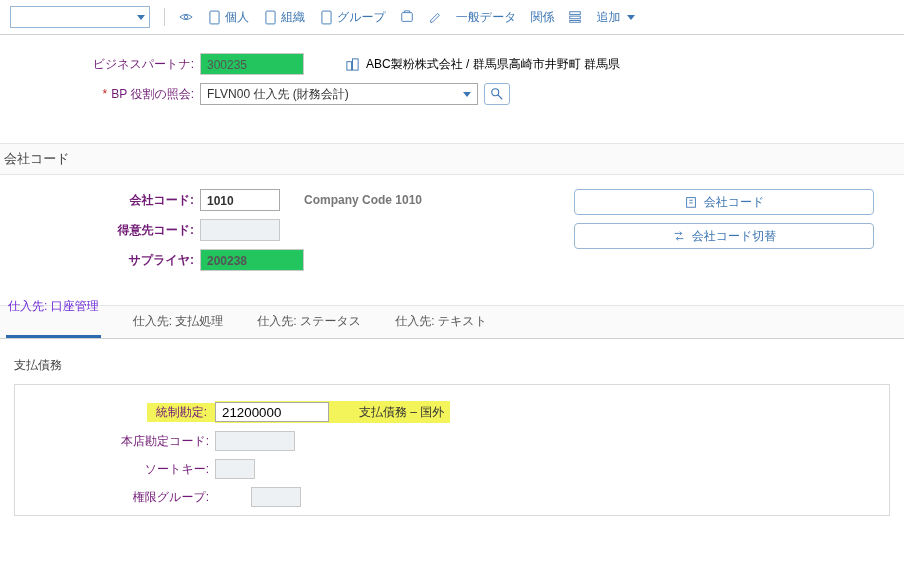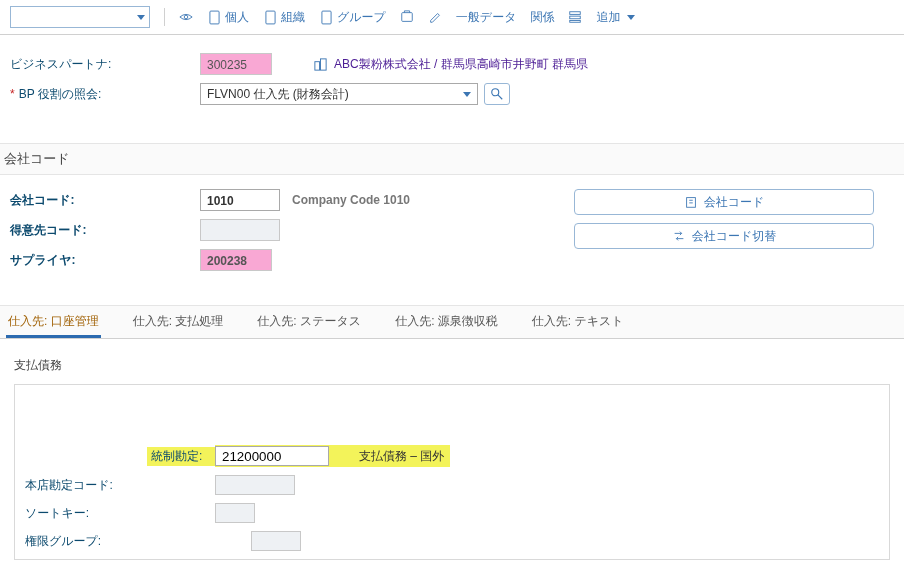--- a/index.html
+++ b/index.html
@@ -37,73 +37,73 @@
     border-top: 5px solid #3c76b3;
   }
   .tb-item { display: flex; align-items: center; gap: 4px; cursor: pointer; }
   .tb-item .icon { width: 14px; height: 16px; display:inline-flex; align-items:center; justify-content:center; }
   .sep { width:1px; height:18px; background:#d0d0d0; }
   .tb-label { color:#3c76b3; }
 
   
   .header-area { padding: 18px 10px 30px 10px; }
   .row { display:flex; align-items:center; margin-bottom:8px; }
-  .label { text-align:left; width:190px; color:#0c4a6e; padding-right:6px; }
+  .label { text-align:right; width:190px; color:#701a75; padding-right:6px; }
   .req::before { content:"*"; color:#c62424; margin-right:4px; }
   .field-ro {
-    width:72px; height:22px; line-height:22px; padding:0 6px;
-    background:#f9a8d4; border:1px solid #c8c8c8; color:#555;
+    width:104px; height:22px; line-height:22px; padding:0 6px;
+    background:#22c55e; border:1px solid #c8c8c8; color:#555;
   }
   .field-in {
     height:22px; line-height:22px; padding:0 6px;
     background:#fff; border:1px solid #a9a9a9; color:#333;
   }
   .combo { width:278px; display:flex; align-items:center; justify-content:space-between; }
   .icon-btn {
     width:26px; height:22px; margin-left:6px;
     border:1px solid #98b7d6; border-radius:3px;
     display:flex; align-items:center; justify-content:center;
     color:#3c76b3; cursor:pointer; background:#fff;
   }
   .org-icon { width:16px; height:16px; margin-left:40px; margin-right:6px; display:inline-flex; align-items:center; justify-content:center; color:#3c76b3; }
-  .breadcrumb { color:#4c1d95; }
+  .breadcrumb { color:#000000; }
 
   
   .section-title {
     padding:6px 4px; color:#444; font-size:13px;
     border-top:1px solid #e5e5e5; border-bottom:1px solid #e5e5e5;
     background:#fafafa;
   }
   .company-section { padding:14px 10px 26px 10px; display:flex; }
   .left-col { flex:1;font-weight:bold; }
   .right-col { width:300px; margin-right:20px; }
   .btn-outline {
     width:100%; height:26px; margin-bottom:8px;
     border:1px solid #98b7d6; border-radius:4px;
     display:flex; align-items:center; justify-content:center; gap:6px;
     color:#3c76b3; background:#fff; cursor:pointer;
   }
   .small-input { width:80px; }
   .empty-input { width:80px; background:#eef1f4; border:1px solid #c8c8c8; height:22px; }
-  .desc-text { color:#777; margin-left:12px; }
+  .desc-text { color:#777; margin-left:24px; }
 
   
   .tabs {
     display:flex; align-items:flex-end; gap:30px;
     border-bottom:1px solid #d0d0d0; padding:0 6px; height:34px;
     background:#fafafa; border-top:1px solid #e5e5e5;
   }
   .tab { padding:8px 2px; color:#555; cursor:pointer; white-space:nowrap; }
-  .tab.active { color:#a16207; border-bottom:3px solid #2c6aaf; padding-bottom:5px; }
+  .tab.active { color:#6d28d9; border-bottom:3px solid #2c6aaf; padding-bottom:20px; }
 
   
   .detail-area { padding:18px 14px; }
   .sub-title { color:#444; margin-bottom:10px; }
   .detail-box { border:1px solid #d9d9d9; border-top:1px solid #d9d9d9; padding:16px 10px 8px 10px; }
-  .hl-row { background:#f3f35a; display:inline-flex; align-items:center; padding:1px 4px;margin-top:44px; }
+  .hl-row { background:#f3f35a; display:inline-flex; align-items:center; padding:1px 4px; }
   .hl-row .label { width:auto; min-width:60px; background:#f3f35a; }
   .hl-input { height:20px; border:1px solid #a9a9a9; padding:0 6px; width:114px; background:#fff; }
   .hl-desc { margin-left:30px; }
   .small-empty { width:60px; height:20px; background:#eef1f4; border:1px solid #c8c8c8; }
 </style>
 </head>
 <body>
 
 <div class="toolbar">
   <div class="dropdown-box">
@@ -237,21 +237,20 @@
         </svg>
       <span>会社コード切替</span>
     </div>
   </div>
 </div>
 
 <div class="tabs">
   <div class="tab active">仕入先: 口座管理</div>
   <div class="tab">仕入先: 支払処理</div>
   <div class="tab">仕入先: ステータス</div>
-  <div class="tab">仕入先: 源泉徴収税</div>
   <div class="tab">仕入先: テキスト</div>
 </div>
 
 <div class="detail-area">
   <div class="sub-title">支払債務</div>
   <div class="detail-box">
     <div class="row">
       <div style="width:190px;text-align:right;">
         <span class="hl-row">
           <span class="label" style="padding-right:4px;">統制勘定:</span>

